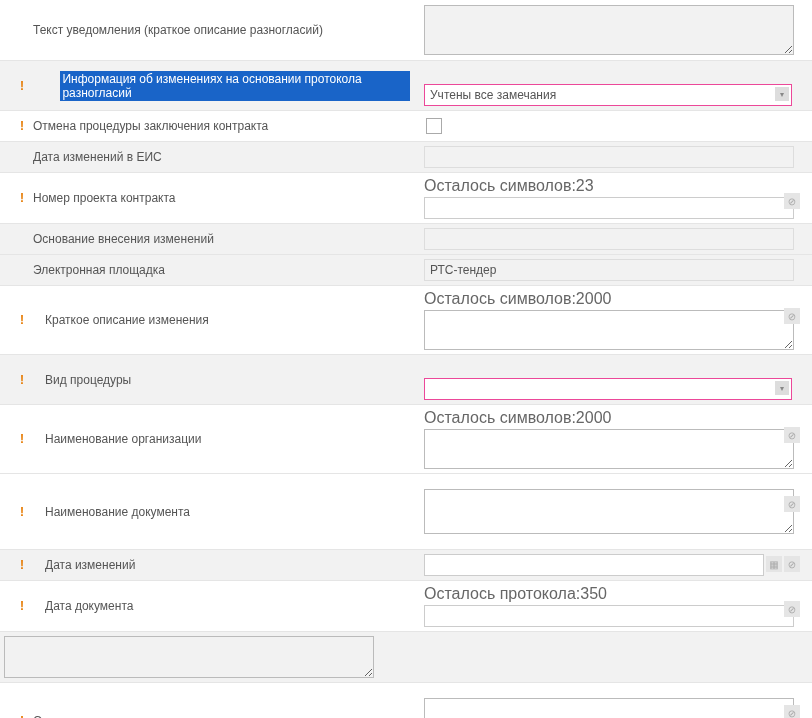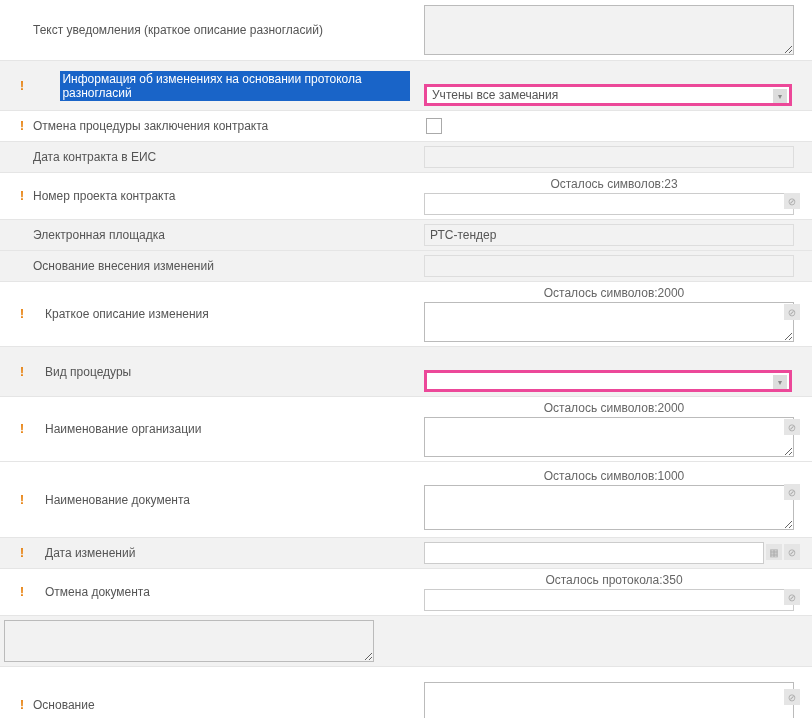--- a/index.html
+++ b/index.html
@@ -27,33 +27,33 @@
     font-family: Arial, sans-serif; font-size: 12px; padding: 4px; min-height: 50px;
   }
   textarea.field.white-bg { background: #fff; }
   
   input.field-text {
     width: 370px; border: 1px solid #ccc; background: #fff; padding: 3px 5px; height: 22px;
     font-family: Arial, sans-serif; font-size: 12px;
   }
   
   .select-like {
-    width: 368px; height: 22px; border: 3px solid #ec4899; background: #fff; padding: 2px 5px;
+    width: 368px; height: 22px; border: 1px solid #ec4899; background: #fff; padding: 2px 5px;
     display: flex; align-items: center; justify-content: space-between; position: relative; margin-top: 19px;
   }
   .select-like .chev { width: 14px; height: 14px; background: #ddd; display:flex; align-items:center; justify-content:center; font-size:8px; color:#888; position:absolute; right:2px; top:2px; }
   
   .readonly-field {
     width: 370px; height: 22px; border: 1px solid #ddd; background: #f2f2f2; padding: 2px 5px;
     display: flex; align-items: center;
   }
   
   .checkbox { width: 16px; height: 16px; border: 1px solid #aaa; background: #fff; display:inline-block; margin-left:2px; }
   
-  .counter { font-size: 12px; color: #666; margin-bottom: 2px; text-align: center; }
+  .counter { font-size: 16px; color: #666; margin-bottom: 2px; }
   
   .clear-icon {
     position: absolute; right: 12px; width: 16px; height: 16px; background: #e5e5e5;
     display: flex; align-items: center; justify-content: center; font-size: 10px; color: #aaa;
     cursor: pointer;
   }
   .clear-icon.top { top: 22px; }
   
   .dual-icons { position: absolute; right: 12px; top: 6px; display: flex; gap:2px; }
   .small-icon { width:16px; height:16px; background:#e5e5e5; display:flex; align-items:center; justify-content:center; font-size:10px; color:#aaa; cursor:pointer; }
@@ -94,21 +94,21 @@
       <span>Отмена процедуры заключения контракта</span>
     </div>
     <div class="input-cell">
       <span class="checkbox"></span>
     </div>
   </div>
 
   <div class="form-row gray">
     <div class="label-cell">
       <span class="marker-spacer"></span>
-      <span>Дата контракта в ЕИС</span>
+      <span>Дата изменений в ЕИС</span>
     </div>
     <div class="input-cell">
       <div class="readonly-field"></div>
     </div>
   </div>
 
   <div class="form-row white">
     <div class="label-cell" style="min-height:44px">
       <span class="marker">!</span>
       <span>Номер проекта контракта</span>
@@ -116,36 +116,36 @@
     <div class="input-cell">
       <div class="counter">Осталось символов:23</div>
       <input type="text" class="field-text" style="">
       <span class="clear-icon top" style="top:20px">⊘</span>
     </div>
   </div>
 
   <div class="form-row gray">
     <div class="label-cell">
       <span class="marker-spacer"></span>
+      <span>Основание внесения изменений</span>
+    </div>
+    <div class="input-cell">
+      <div class="readonly-field"></div>
+    </div>
+  </div>
+
+  <div class="form-row gray">
+    <div class="label-cell">
+      <span class="marker-spacer"></span>
       <span>Электронная площадка</span>
     </div>
     <div class="input-cell">
       <div class="readonly-field">
         <span>РТС-тендер</span>
       </div>
-    </div>
-  </div>
-
-  <div class="form-row gray">
-    <div class="label-cell">
-      <span class="marker-spacer"></span>
-      <span>Основание внесения изменений</span>
-    </div>
-    <div class="input-cell">
-      <div class="readonly-field"></div>
     </div>
   </div>
 
   <div class="form-row white">
     <div class="label-cell tall indent">
       <span class="marker" style="margin-left:-25px; margin-right:17px;">!</span>
       <span>Краткое описание изменения</span>
     </div>
     <div class="input-cell">
       <div class="counter">Осталось символов:2000</div>
@@ -178,21 +178,20 @@
       <span class="clear-icon top">⊘</span>
     </div>
   </div>
 
   <div class="form-row white">
     <div class="label-cell tall2 indent">
       <span class="marker" style="margin-left:-25px; margin-right:17px;">!</span>
       <span>Наименование документа</span>
     </div>
     <div class="input-cell">
-      <div class="counter">Осталось символов:1000</div>
       <textarea class="field white-bg" style="min-height: 45px;"></textarea>
       <span class="clear-icon top">⊘</span>
     </div>
   </div>
 
   <div class="form-row gray">
     <div class="label-cell indent">
       <span class="marker" style="margin-left:-25px; margin-right:17px;">!</span>
       <span>Дата изменений</span>
     </div>
@@ -201,21 +200,21 @@
       <div class="dual-icons">
         <span class="small-icon">▦</span>
         <span class="small-icon">⊘</span>
       </div>
     </div>
   </div>
 
   <div class="form-row white">
     <div class="label-cell indent" style="min-height:44px">
       <span class="marker" style="margin-left:-25px; margin-right:17px;">!</span>
-      <span>Отмена документа</span>
+      <span>Дата документа</span>
     </div>
     <div class="input-cell">
       <div class="counter">Осталось протокола:350</div>
       <input type="text" class="field-text" style="">
       <span class="clear-icon" style="top:20px">⊘</span>
     </div>
   </div>
 
   <div class="form-row gray">
     <div class="input-cell">

